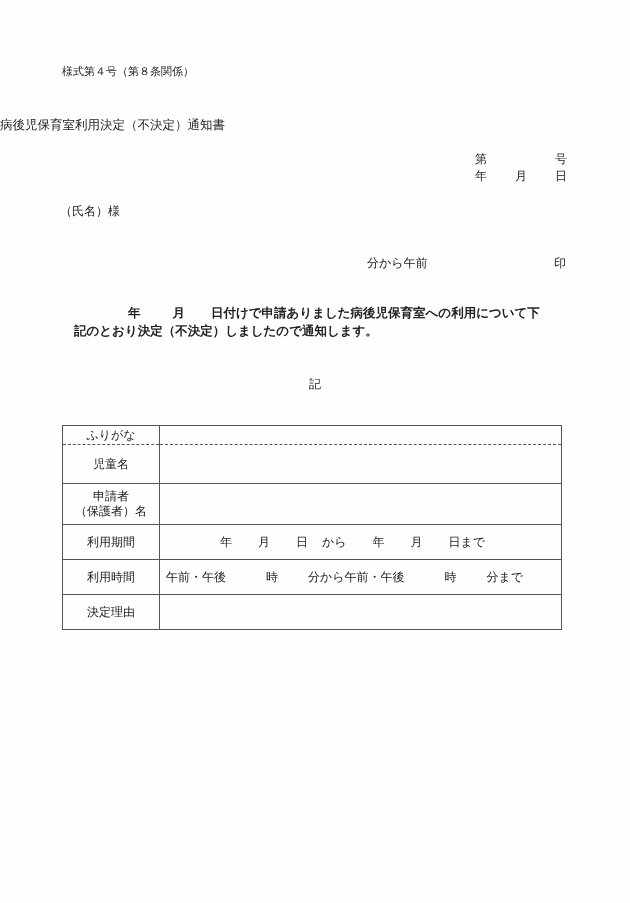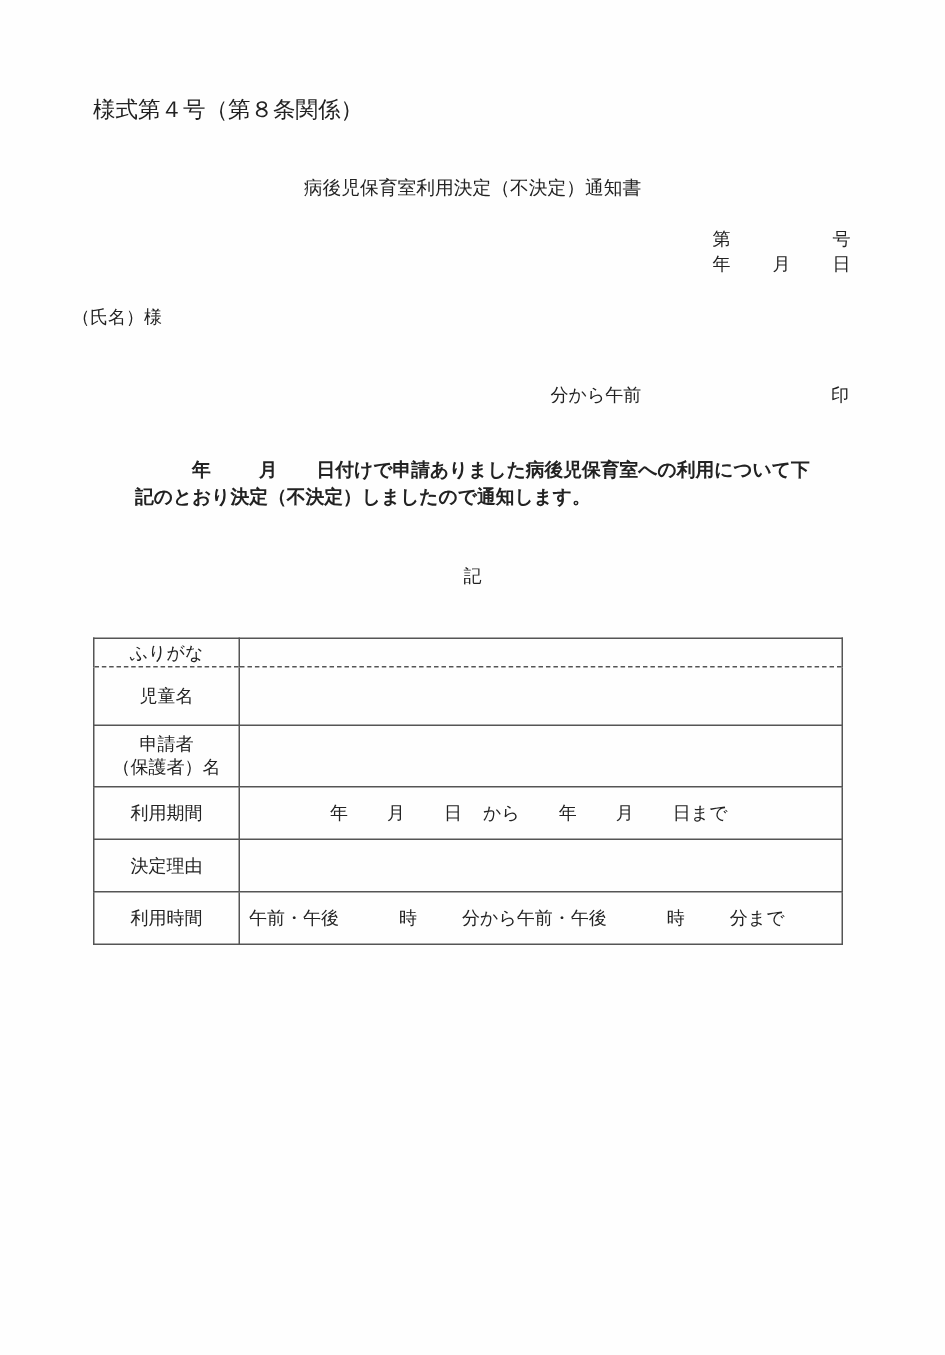--- a/index.html
+++ b/index.html
@@ -1,25 +1,25 @@
 <!DOCTYPE html>
 <html><head>
 <meta charset="utf-8">
 <style>
   html, body { margin: 0; padding: 0; }
   body {
     width: 630px; height: 903px; background: #fefefe; position: relative; overflow: hidden;
     font-family: "DejaVu Serif", "Liberation Serif", serif; color: #222; font-size: 12px;
   }
   .abs { position: absolute; white-space: nowrap; }
-  .form-no { left: 62px; top: 64px; font-size: 15px; }
-  .title { left: 0; width: 630px; top: 117px; text-align: center; font-size: 12.5px; }
+  .form-no { left: 62px; top: 64px; font-size: 11px; }
+  .title { left: 0; width: 630px; top: 117px; text-align: left; font-size: 12.5px; }
   .num-line { top: 151px; }
   .date-line { top: 168px; }
-  .recipient { left: 48px; top: 203px; }
+  .recipient { left: 60px; top: 203px; }
   .issuer { left: 367px; top: 255px; }
   .seal { left: 554px; top: 255px; }
   .body-text { left: 74px; top: 304px; width: 495px; line-height: 18px; white-space: normal; font-size: 12.5px; font-weight: bold; }
   .body-text .l1 { display:block; padding-left: 54px; }
   .ki { left: 0; width: 630px; top: 376px; text-align: center; }
 
   table.form {
     position: absolute; left: 62px; top: 425px; width: 500px; border-collapse: collapse;
     font-size: 12px;
     padding-left: 12px;
@@ -47,21 +47,21 @@
 <div class="abs date-line" style="left:555px">日</div>
 
 <div class="abs recipient">（氏名）様</div>
 <div class="abs issuer">分から午前</div>
 <div class="abs seal">印</div>
 
 <div class="abs body-text">
   <span class="l1" style="margin-left:0">
     <span>年</span><span style="display:inline-block;width:32px"></span><span>月</span><span style="display:inline-block;width:26px"></span><span>日付けで申請ありました病後児保育室への利用について下</span>
   </span>
-  <span style="display:block;margin-left:16px">記のとおり決定（不決定）しましたので通知します。</span>
+  <span style="display:block;margin-left:0">記のとおり決定（不決定）しましたので通知します。</span>
 </div>
 
 <div class="abs ki">記</div>
 
 <table class="form">
   <tbody>
       <tr class="r-furi">
     <td class="label">ふりがな</td>
     <td></td>
   </tr>
@@ -90,33 +90,33 @@
         <span style="width:26px"></span>
         <span>年</span>
         <span style="width:26px"></span>
         <span>月</span>
         <span style="width:26px"></span>
         <span>日まで</span>
       </div>
     </td>
   </tr>
   <tr class="r-std">
-    <td class="label">決定理由</td>
-    <td></td>
-  </tr>
-  <tr class="r-std">
     <td class="label">利用時間</td>
     <td>
       <div class="time">
         <span>午前・午後</span>
         <span style="width:40px"></span>
         <span>時</span>
         <span style="width:30px"></span>
         <span>分から午前・午後</span>
         <span style="width:40px"></span>
         <span>時</span>
         <span style="width:30px"></span>
         <span>分まで</span>
       </div>
     </td>
   </tr>
+  <tr class="r-std">
+    <td class="label">決定理由</td>
+    <td></td>
+  </tr>
 </tbody>
   </table>
 
 </body></html>

